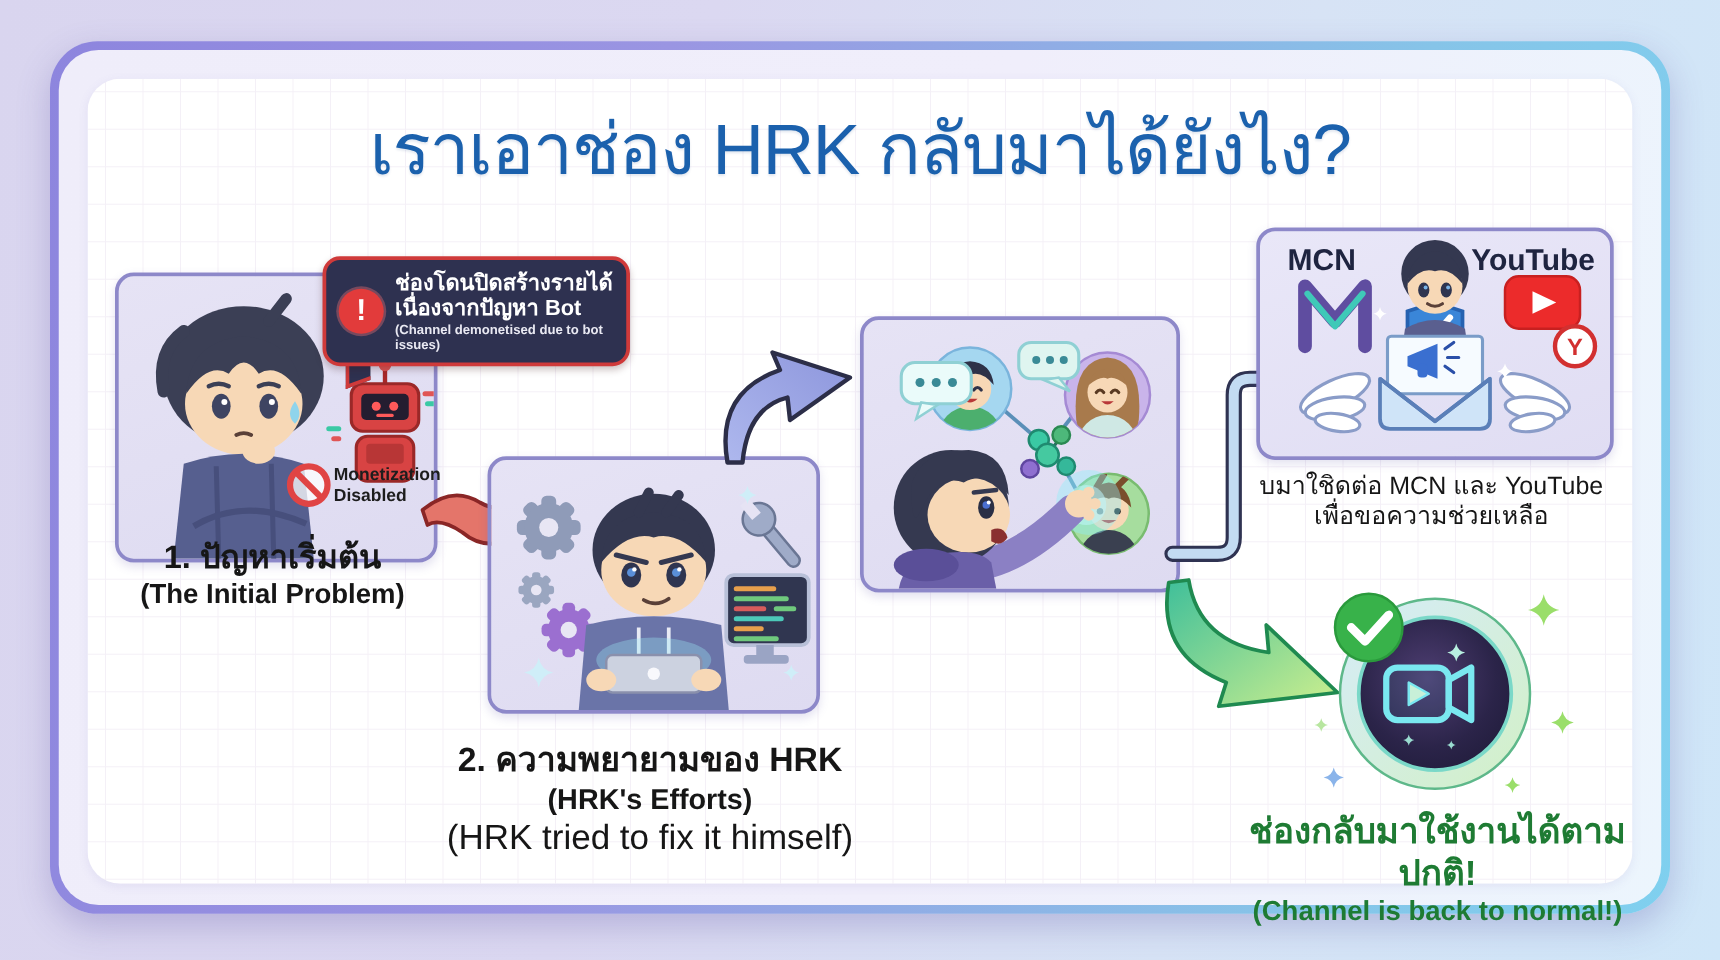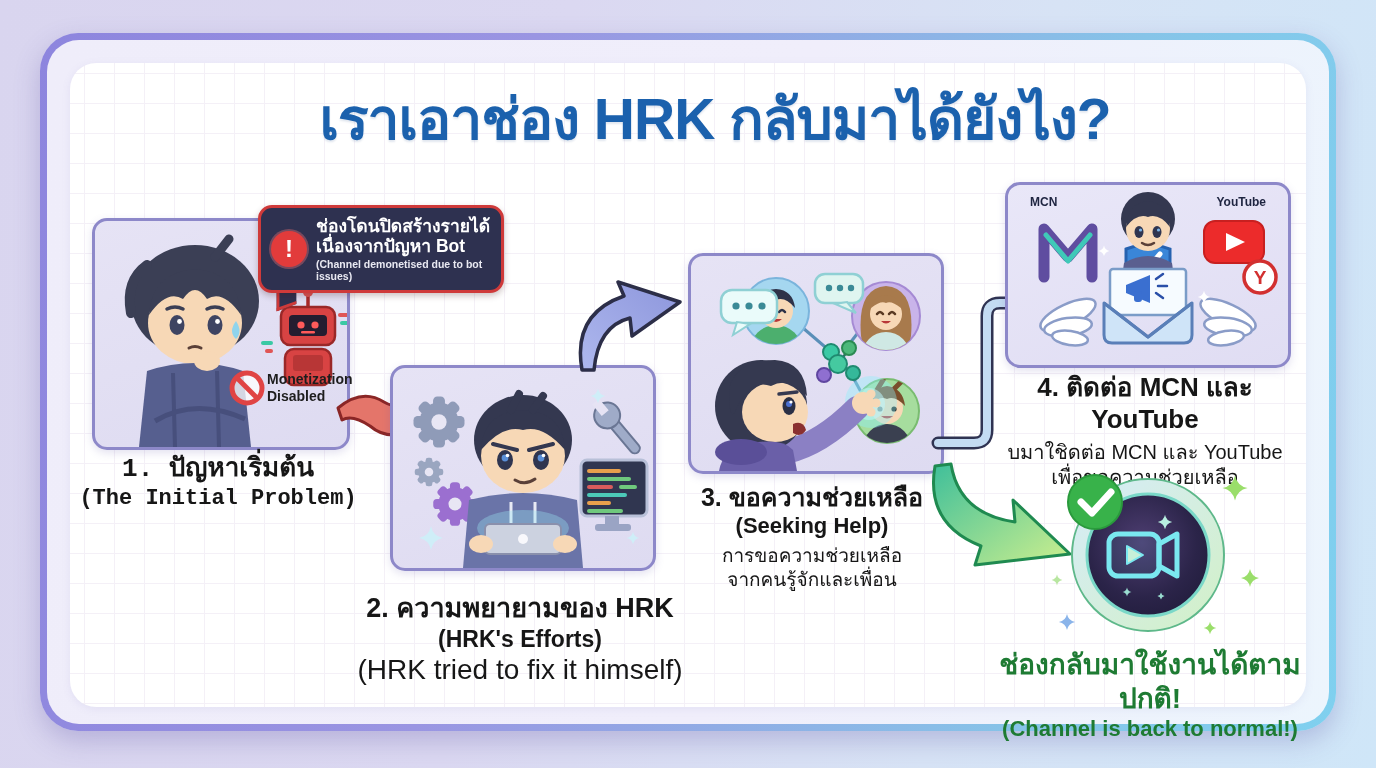--- a/index.html
+++ b/index.html
@@ -20,23 +20,22 @@
     background:linear-gradient(100deg,#efedfa 0%,#f0eefb 55%,#ecf5fd 100%);
   }
   .grid-card{
     left:70px;top:63px;width:1236px;height:644px;border-radius:26px;background:#ffffff;
     background-image:linear-gradient(#f4f0f7 1px,transparent 1px),linear-gradient(90deg,#f4f0f7 1px,transparent 1px);
     background-size:30px 30px;background-position:14px 10px;
     box-shadow:0 2px 8px rgba(120,110,190,0.10);
   }
   .title{
     left:70px;top:74px;width:1236px;text-align:center;
-    font-size:57px;font-weight:700;color:#1b61ad;letter-spacing:-1px;
+    font-size:57px;font-weight:400;color:#1b61ad;letter-spacing:-1px;
     text-shadow:0 2px 2px rgba(20,60,120,0.12);
-    padding-left:27px;
   }
   .panel{
     background:linear-gradient(160deg,#e6e3f5 0%,#dedbf1 100%);
     border:3px solid #8d88c9;border-radius:15px;box-shadow:0 3px 8px rgba(100,90,170,0.18);
   }
   .p1{left:92px;top:218px;width:252px;height:226px;}
   .p2{left:390px;top:365px;width:260px;height:200px;}
   .p3{left:688px;top:253px;width:250px;height:215px;}
   .p4{left:1005px;top:182px;width:280px;height:180px;background:linear-gradient(160deg,#e9e7f8 0%,#e0ddf3 100%);}
   .caption{text-align:center;color:#161616;line-height:1.22;}
@@ -56,21 +55,21 @@
   }
   .alert-circle{
     width:36px;height:36px;border-radius:50%;background:#e23b3b;flex:0 0 36px;
     color:#ffffff;font-weight:800;font-size:24px;display:flex;align-items:center;justify-content:center;
     box-shadow:0 0 0 2px rgba(255,120,120,0.35);
   }
   .bubble-text{color:#ffffff;line-height:1.15;}
   .bubble-line{font-size:17.5px;font-weight:800;}
   .bubble-note{font-size:10.5px;font-weight:600;color:#e9e9f2;margin-top:2px;}
   .mon-badge{left:172px;top:150px;width:82px;font-size:14px;font-weight:800;color:#1d1d1d;line-height:1.2;}
-  .logo-label{font-size:12px;font-weight:800;color:#1e2440;}
+  .logo-label{font-size:24px;font-weight:800;color:#1e2440;}
   .result-line1{font-size:28px;font-weight:800;color:#1e7b33;}
   .result-line2{font-size:22px;font-weight:700;color:#1e7b33;}
 </style>
 </head>
 <body>
 
 <div class="stage">
 
   <svg width="0" height="0" style="position:absolute">
     <defs>
@@ -169,21 +168,21 @@
   <div class="abs bubble-tail"></div>
   <div class="abs bubble">
     <div class="alert-circle">!</div>
     <div class="bubble-text">
       <div class="bubble-line">ช่องโดนปิดสร้างรายได้</div>
       <div class="bubble-line">เนื่องจากปัญหา Bot</div>
       <div class="bubble-note">(Channel demonetised due to bot issues)</div>
     </div>
   </div>
 
-  <div class="abs caption" style="left:68px;top:454px;width:300px;font-family:Liberation Mono, monospace;">
+  <div class="abs caption" style="left:68px;top:430px;width:300px;">
     <div class="cap-label">1. ปัญหาเริ่มต้น</div>
     <div class="cap-sub">(The Initial Problem)</div>
   </div>
 
   <svg class="abs" style="left:332px;top:386px" width="125" height="88" viewBox="0 0 125 88">
     <path d="M6,22 Q30,2 52,16 Q66,24 78,18 L72,6 L120,40 L66,64 L70,48 Q52,52 38,40 Q20,28 10,34 Z" fill="#e4756a" stroke="#8a2626" stroke-width="3" stroke-linejoin="round"></path>
   </svg>
 
   <div class="abs panel p2">
     <svg class="abs" style="left:0;top:0" width="260" height="200" viewBox="0 0 260 200">
@@ -339,26 +338,20 @@
         <circle cx="98" cy="148" r="3" fill="#4a6fd0"></circle>
         <circle cx="100" cy="146" r="1.6" fill="#ffffff"></circle>
         <path d="M88,138 L106,136" stroke="#353950" stroke-width="3.5" stroke-linecap="round"></path>
         <path d="M102,168 Q112,164 115,174 Q110,182 102,177 Z" fill="#8a3030"></path>
         <path d="M28,215 Q32,192 60,187 Q92,182 102,194 L106,215 Z" fill="#6a5fa8"></path>
         <ellipse cx="50" cy="196" rx="26" ry="13" fill="#5a4f98"></ellipse>
       </g>
     </svg>
   </div>
 
-  <div class="abs caption" style="left:682px;top:482px;width:260px;">
-    <div class="cap-label" style="font-size:25px;">3. ขอความช่วยเหลือ</div>
-    <div class="cap-sub">(Seeking Help)</div>
-    <div class="cap-desc" style="font-size:19px;">การขอความช่วยเหลือ</div>
-    <div class="cap-desc2" style="font-size:19px;">จากคนรู้จักและเพื่อน</div>
-  </div>
 
   <svg class="abs" style="left:930px;top:295px" width="90" height="160" viewBox="0 0 90 160">
     <path d="M8,148 H44 Q57,148 57,135 V21 Q57,8 70,8 H88" fill="none" stroke="#2f3352" stroke-width="13" stroke-linecap="round"></path>
     <path d="M8,148 H44 Q57,148 57,135 V21 Q57,8 70,8 H88" fill="none" stroke="#c3dbf2" stroke-width="8" stroke-linecap="round"></path>
   </svg>
 
   <div class="abs panel p4">
     <svg class="abs" style="left:0;top:0" width="280" height="180" viewBox="0 0 280 180">
       <g>
         <polyline points="36,92 36,44 60,72 84,44 84,92" fill="none" stroke="#5f4da0" stroke-width="11" stroke-linecap="round" stroke-linejoin="round"></polyline>
@@ -404,25 +397,24 @@
           <rect x="126" y="106" width="8" height="11" rx="3" fill="#3a6fd0"></rect>
           <path d="M148,94 L155,89 M150,101 L159,101 M148,108 L155,113" stroke="#2a4fa8" stroke-width="2.5" stroke-linecap="round"></path>
         </g>
         <path d="M96,118 L140,152 L184,118 V150 Q184,158 176,158 H104 Q96,158 96,150 Z" fill="#cfe4f8" stroke="#5a7fb8" stroke-width="3" stroke-linejoin="round"></path>
         <path d="M96,118 L140,152 L184,118" fill="none" stroke="#5a7fb8" stroke-width="3" stroke-linejoin="round"></path>
       </g>
       <use href="#spark" transform="translate(96,66) scale(0.6)" fill="#ffffff"></use>
       <use href="#spark" transform="translate(196,112) scale(0.7)" fill="#ffffff"></use>
     </svg>
     <div class="abs logo-label" style="left:22px;top:10px;">MCN</div>
-    <div class="abs logo-label" style="right:22px;top:10px;">YouTube</div>
+    <div class="abs logo-label" style="right:12px;top:10px;">YouTube</div>
   </div>
 
   <div class="abs caption" style="left:980px;top:372px;width:330px;">
-    <div class="cap-label">4. ติดต่อ MCN และ YouTube</div>
     <div class="cap-desc">บมาใชิดต่อ MCN และ YouTube</div>
     <div class="cap-desc2">เพื่อขอความช่วยเหลือ</div>
   </div>
 
   <svg class="abs" style="left:925px;top:462px" width="150" height="110" viewBox="0 0 150 110">
     <path d="M10,4 Q0,62 56,84 L50,103 L145,92 L88,38 L90,60 Q34,52 26,2 Z" fill="url(#greenArrowG)" stroke="#1f8a50" stroke-width="3" stroke-linejoin="round"></path>
   </svg>
 
   <svg class="abs" style="left:1045px;top:460px" width="235" height="195" viewBox="0 0 235 195">
     <circle cx="103" cy="95" r="76" fill="url(#ringG)" stroke="#5eb88a" stroke-width="2"></circle>

